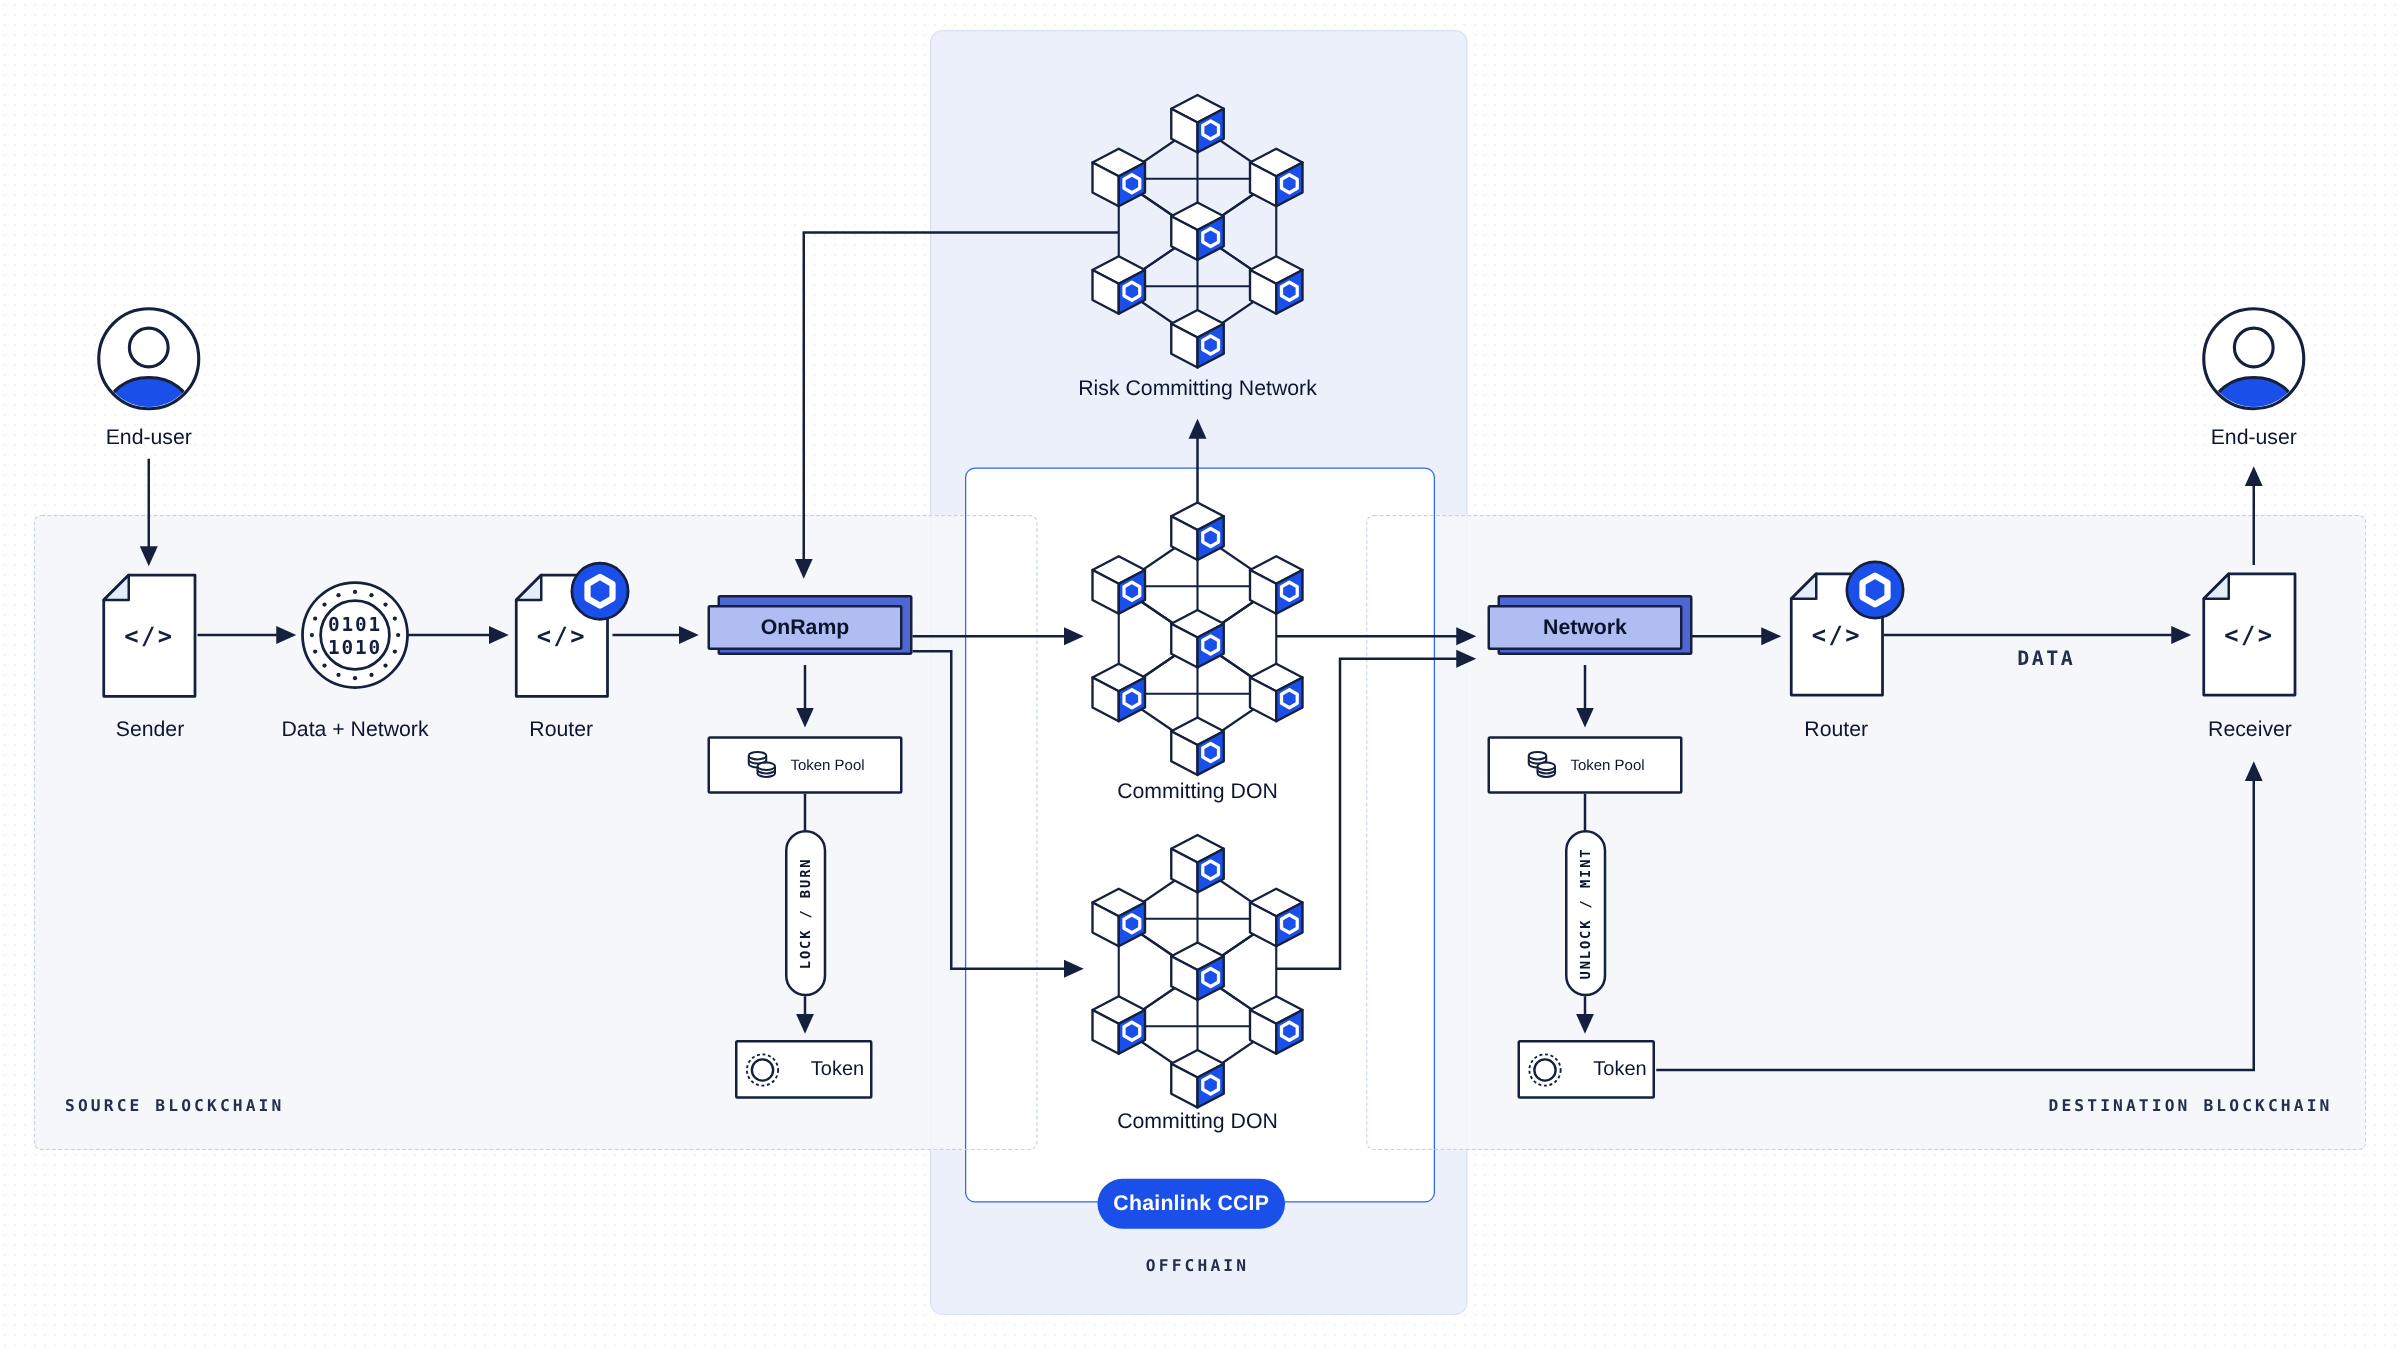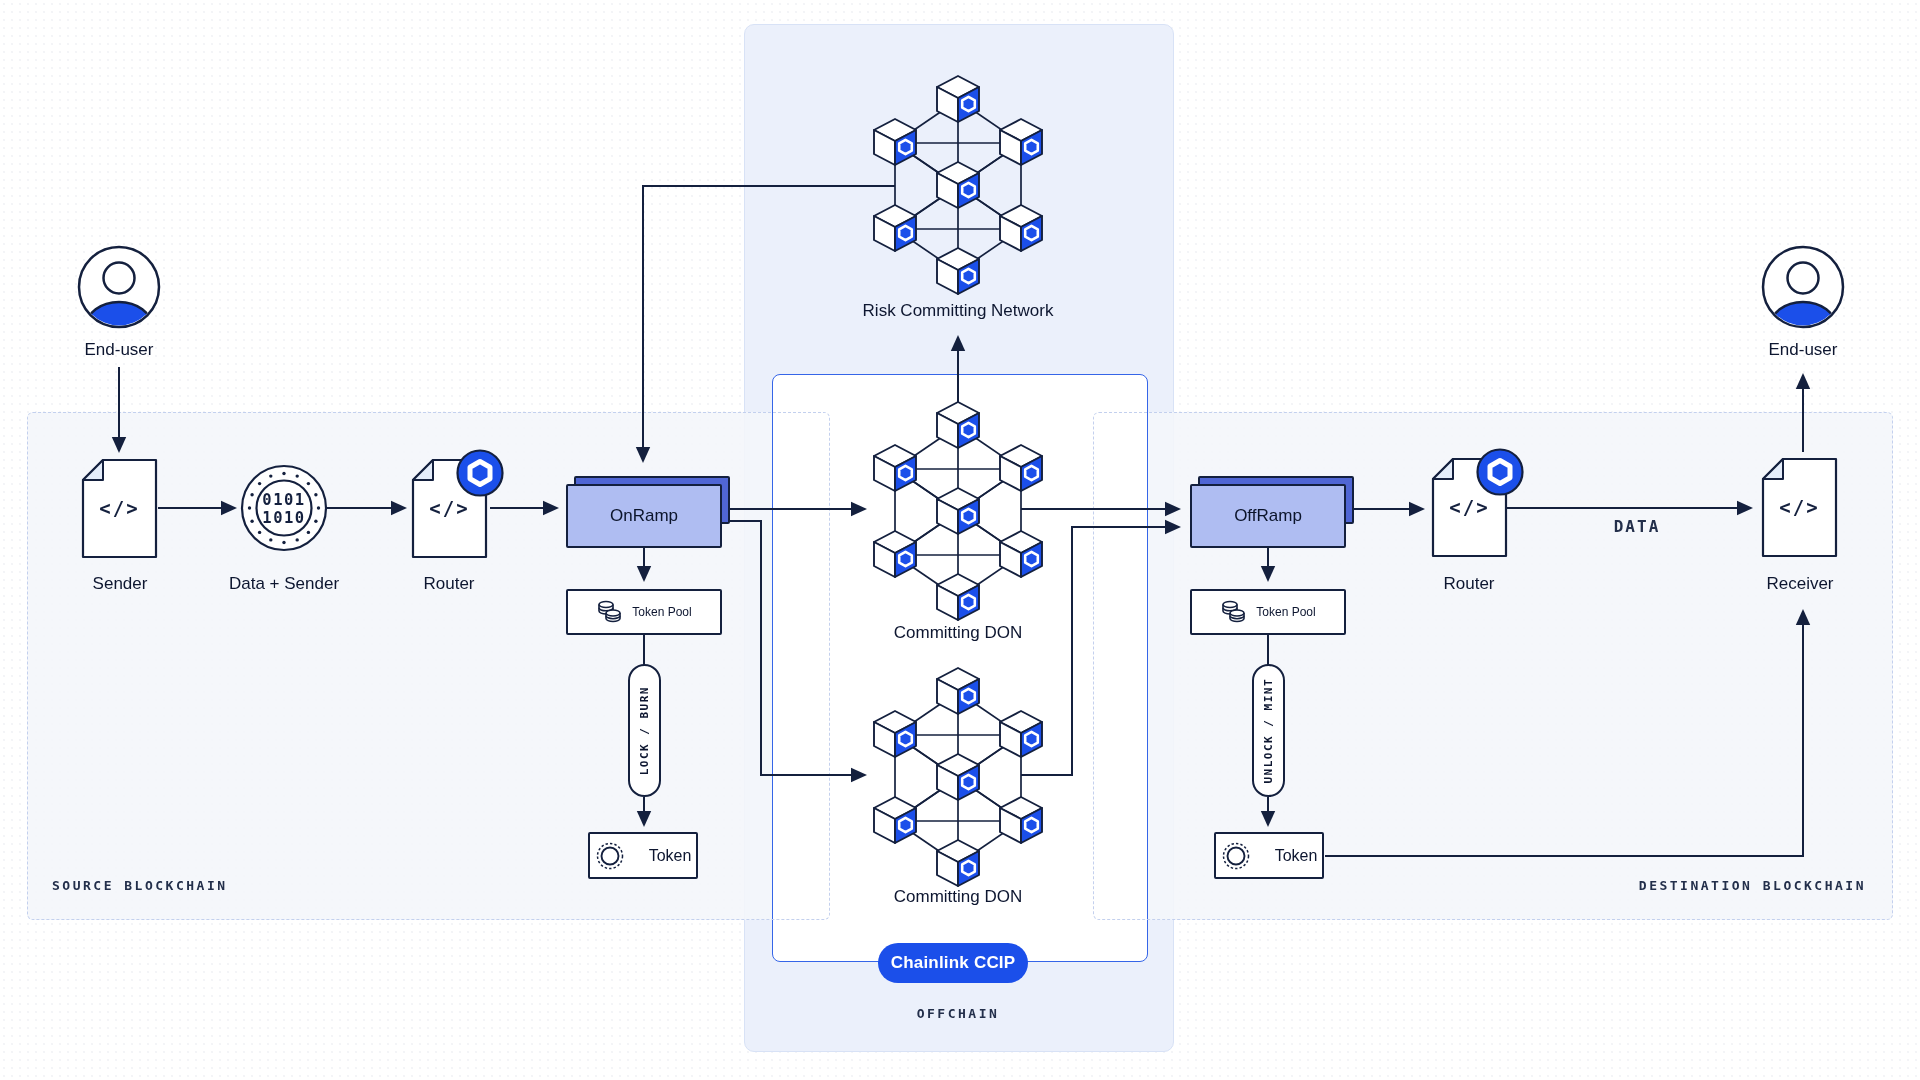--- a/index.html
+++ b/index.html
@@ -26,23 +26,23 @@
   .lbl{position:absolute;transform:translateX(-50%);white-space:nowrap;text-align:center;
     font-size:17px;font-weight:500;color:#0D1630;}
   .tag{position:absolute;font-family:"DejaVu Sans Mono",monospace;font-size:13px;font-weight:700;
     letter-spacing:2.5px;color:#232F4B;white-space:nowrap;}
   .edge-tag{position:absolute;transform:translateX(-50%);font-family:"DejaVu Sans Mono",monospace;
     font-size:16px;font-weight:700;letter-spacing:2px;color:#232F4B;white-space:nowrap;}
   
   .ramp{position:absolute;width:164px;height:56px;}
   .ramp .back{position:absolute;left:8px;top:0;width:156px;height:48px;background:#5066D4;
     border:2px solid #14203E;box-sizing:border-box;border-radius:2px;}
-  .ramp .front{position:absolute;left:0;top:8px;width:156px;height:64px;background:#AFBDF2;
+  .ramp .front{position:absolute;left:0;top:8px;width:156px;height:36px;background:#AFBDF2;
     border:2px solid #14203E;box-sizing:border-box;border-radius:2px;
-    display:flex;align-items:center;justify-content:center;font-size:17px;font-weight:400;color:#0B142B;}
+    display:flex;align-items:center;justify-content:center;font-size:17px;font-weight:700;color:#0B142B;}
   
   .pool{position:absolute;width:156px;height:46px;background:#fff;border:2px solid #14203E;
     box-sizing:border-box;border-radius:2px;display:flex;align-items:center;justify-content:center;
     gap:9px;font-size:12px;font-weight:500;}
   .tokbox{position:absolute;width:110px;height:47px;background:#fff;border:2px solid #14203E;
     box-sizing:border-box;border-radius:2px;display:flex;align-items:center;justify-content:center;
     gap:24px;font-size:16px;font-weight:500;}
   
   .vpill{position:absolute;width:33px;height:133px;background:#fff;border:2px solid #14203E;
     border-radius:17px;box-sizing:border-box;display:flex;align-items:center;justify-content:center;}
@@ -211,21 +211,21 @@
       <text class="bits" x="0" y="15" text-anchor="middle">1010</text>
     </g>
   </svg>
 
   <div class="ramp" style="left:566px;top:476px;">
     <div class="back"></div>
     <div class="front">OnRamp</div>
   </div>
   <div class="ramp" style="left:1190px;top:476px;">
     <div class="back"></div>
-    <div class="front">OffRamp</div>
+    <div class="front">Network</div>
   </div>
 
   <div class="pool" style="left:566px;top:589px;">
     <svg width="27" height="26" viewBox="0 0 27 26">
       <g fill="#fff" stroke="#14203E" stroke-width="1.6">
         <path d="M3,5.5 V12 M17,5.5 V12 M3,12 a7,3 0 0,0 14,0"></path>
         <path d="M3,8.8 a7,3 0 0,0 14,0" fill="none"></path>
         <ellipse cx="10" cy="5.5" rx="7" ry="3"></ellipse>
         <path d="M10,14 V19.5 M24,14 V19.5 M10,19.5 a7,3 0 0,0 14,0"></path>
         <path d="M10,16.7 a7,3 0 0,0 14,0" fill="none"></path>
@@ -267,21 +267,21 @@
       <circle cx="15" cy="15" r="12.5" fill="none" stroke="#14203E" stroke-width="1.5" stroke-dasharray="2.4,2.1"></circle>
       <circle cx="15" cy="15" r="8.5" fill="none" stroke="#14203E" stroke-width="1.9"></circle>
     </svg>
     <span>Token</span>
   </div>
 
   <div class="ccip-pill">Chainlink CCIP</div>
 
   <div class="lbl" style="left:119px;top:340px;">End-user</div>
   <div class="lbl" style="left:120px;top:574px;">Sender</div>
-  <div class="lbl" style="left:284px;top:574px;">Data + Sender</div>
+  <div class="lbl" style="left:284px;top:574px;">Data + Network</div>
   <div class="lbl" style="left:449px;top:574px;">Router</div>
   <div class="lbl" style="left:958px;top:301px;">Risk Committing Network</div>
   <div class="lbl" style="left:958px;top:623px;">Committing DON</div>
   <div class="lbl" style="left:958px;top:887px;">Committing DON</div>
   <div class="lbl" style="left:1469px;top:574px;">Router</div>
   <div class="lbl" style="left:1800px;top:574px;">Receiver</div>
   <div class="lbl" style="left:1803px;top:340px;">End-user</div>
 
   <div class="edge-tag" style="left:1637px;top:517px;">DATA</div>
   <div class="tag" style="left:52px;top:878px;">SOURCE BLOCKCHAIN</div>

